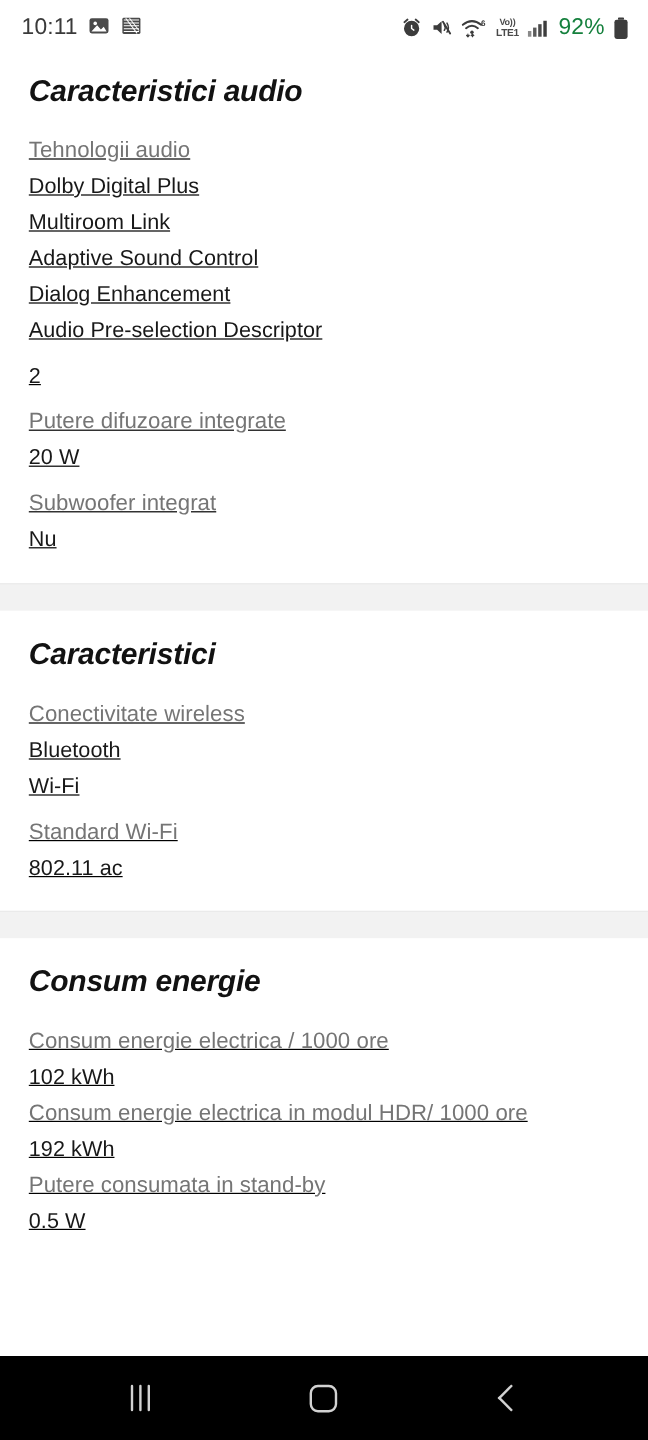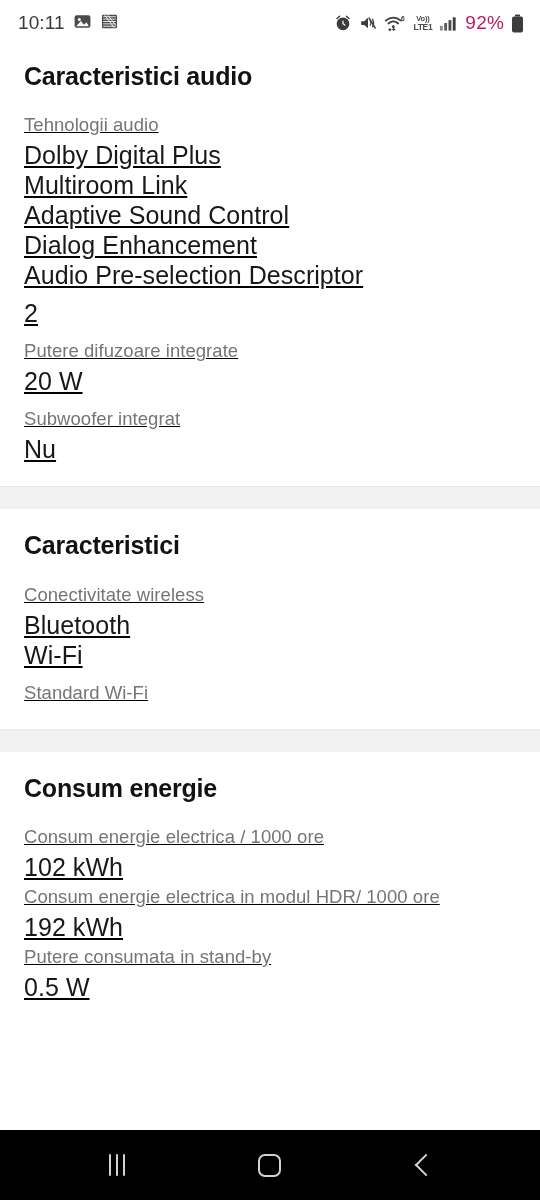--- a/index.html
+++ b/index.html
@@ -29,21 +29,21 @@
   .sb-time {
     font-size:19px; letter-spacing:0.1px;
     color:#3a3a3a;
   }
   .sb-right {
     margin-left:auto;
     display:flex; align-items:center; gap:7px;
   }
   .ico { display:block; }
   .sb-battery-text {
-    font-size:19px; color:#be185d; letter-spacing:0.2px;
+    font-size:19px; color:#15803d; letter-spacing:0.2px;
   }
   .volte-wrap {
     display:flex; flex-direction:column; align-items:center;
     line-height:1; color:#4a4a4a;
   }
   .volte-top { font-size:7.5px; font-weight:bold; letter-spacing:-0.2px; }
   .volte-bot { font-size:8.5px; font-weight:bold; letter-spacing:-0.3px; }
 
   
   .content {
@@ -51,31 +51,32 @@
     overflow:hidden;
     background:#ffffff;
   }
   .section { background:#ffffff; }
   .section-title {
     font-size:25px;
     font-weight:bold;
     color:#121212;
     letter-spacing:-0.2px;
     padding:0 24px;
+    font-style:italic;
   }
   .spec-list { padding:0 24px;text-decoration:underline; }
   .spec-label {
     font-size:18.5px;
     color:#757575;
     line-height:30px;
     letter-spacing:0.05px;
     white-space:nowrap;
   }
   .spec-value {
-    font-size:25px;
+    font-size:18px;
     color:#181818;
     line-height:30px;
     letter-spacing:0.05px;
     white-space:nowrap;
   }
   .divider {
     height:23px;
     background:#f2f2f2;
     border-top:1px solid #eaeaea;
     width:100%;
@@ -247,20 +248,21 @@
       <div class="spec-list">
 
         <div>
           <div class="spec-label">Conectivitate wireless</div>
           <div class="spec-value">Bluetooth</div>
           <div class="spec-value">Wi-Fi</div>
         </div>
 
         <div class="gap-before-label">
           <div class="spec-label">Standard Wi-Fi</div>
+          <div class="spec-value">802.11 ac</div>
         </div>
 
       </div>
       <div style="height:21px"></div>
     </div>
 
     <div class="divider"></div>
 
     <div class="section sec-energy">
       <div class="section-title">Consum energie</div>

